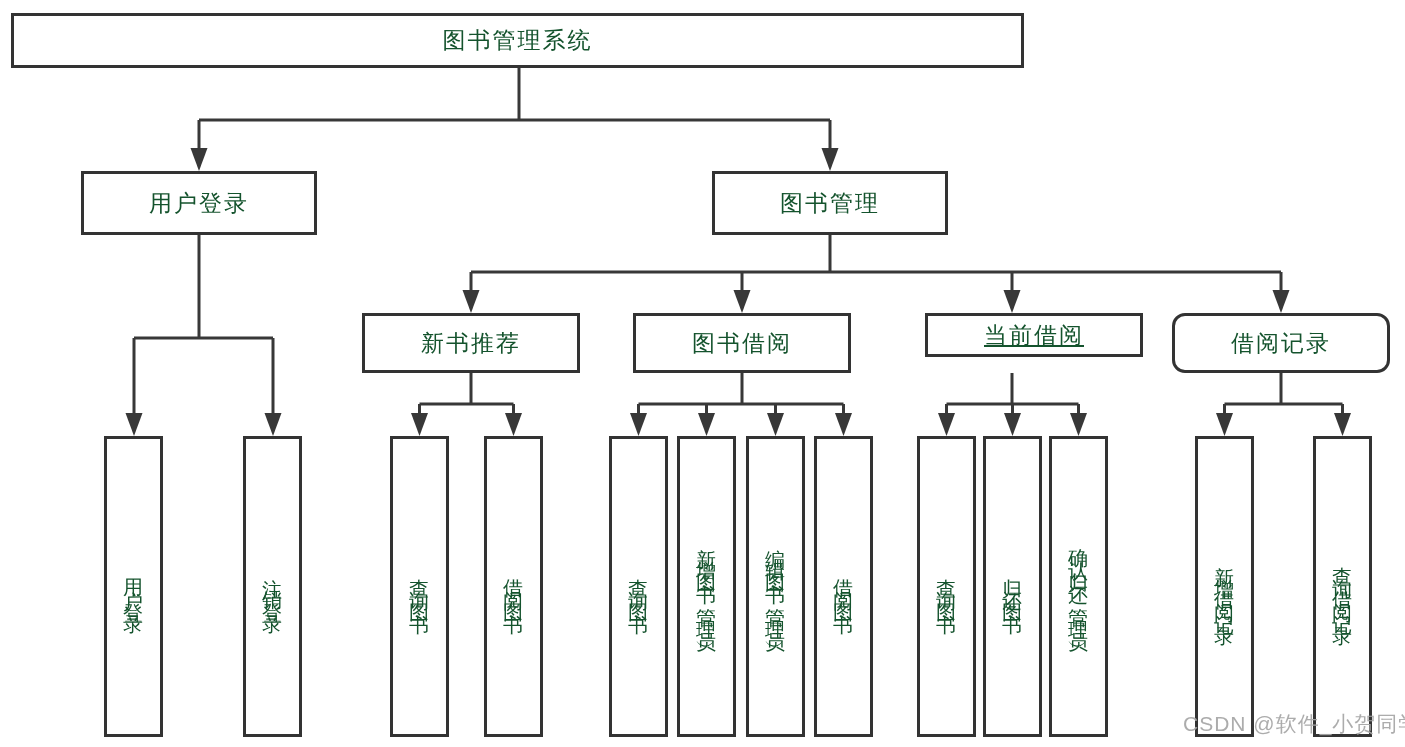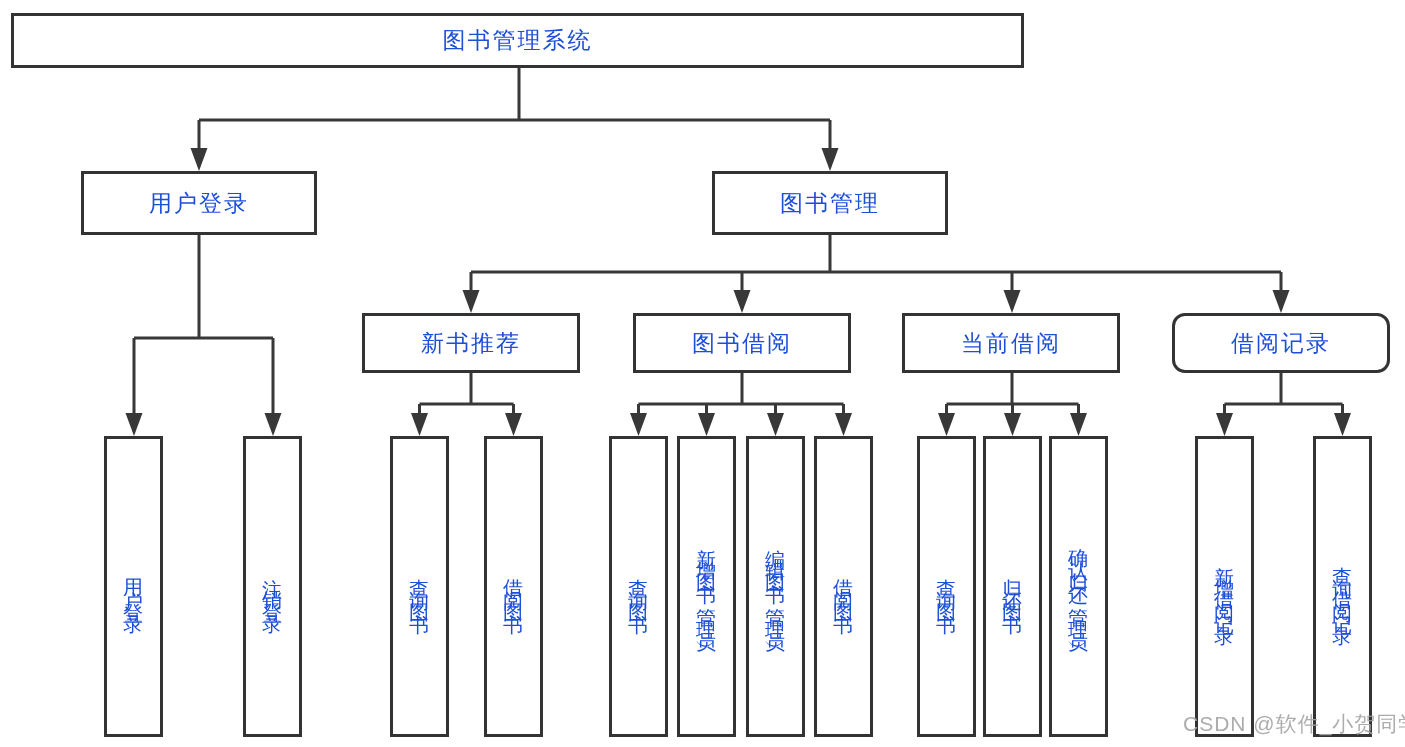--- a/index.html
+++ b/index.html
@@ -10,40 +10,40 @@
     font-family:"Liberation Sans","DejaVu Sans",sans-serif;
     overflow:hidden;
   }
   .wires{position:absolute;left:0;top:0;z-index:1;}
   .node{
     position:absolute;
     background:#ffffff;
     border:3px solid #333333;
     box-sizing:border-box;
     display:flex;align-items:center;justify-content:center;
-    color:#1d4ed8;
+    color:#14532d;
     z-index:2;
   }
   .node .t{font-size:23px;letter-spacing:2px;white-space:nowrap;}
   .leaf .t{
     writing-mode:vertical-rl;
     font-size:20px;
     letter-spacing:12px;
     line-height:1;
     white-space:nowrap;
   }
   
   .n-root   {left:11px;  top:13px;  width:1013px; height:55px;}
   
   .n-login  {left:81px;  top:171px; width:236px; height:64px;}
   .n-mgmt   {left:712px; top:171px; width:236px; height:64px;}
   
   .n-new    {left:362px; top:313px; width:218px; height:60px;}
   .n-borrow {left:633px; top:313px; width:218px; height:60px;}
-  .n-cur    {left:902px; top:313px; width:218px; height:60px;}
+  .n-cur    {left:925px; top:313px; width:218px; height:44px;text-decoration:underline;}
   .n-rec    {left:1172px;top:313px; width:218px; height:60px;border-radius:13px;}
   
   .leaf{top:436px;width:59px;height:301px;}
   .l1 {left:104px;}  .l2 {left:243px;}
   .l3 {left:390px;}  .l4 {left:484px;}
   .l5 {left:609px;}  .l6 {left:677px;}  .l7 {left:746px;}  .l8 {left:814px;}
   .l9 {left:917px;}  .l10{left:983px;}  .l11{left:1049px;}
   .l12{left:1195px;} .l13{left:1313px;}
   .watermark{
     position:absolute;

